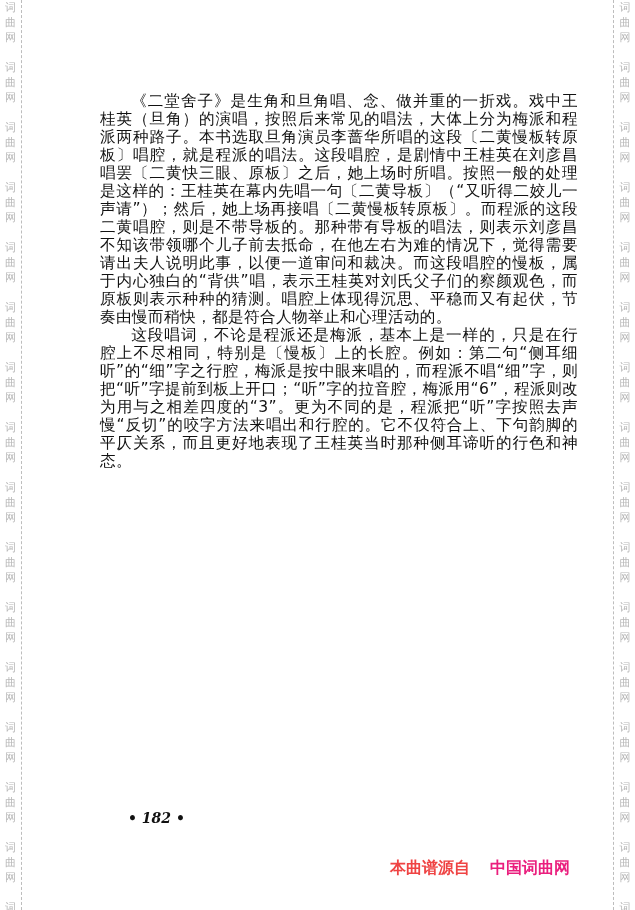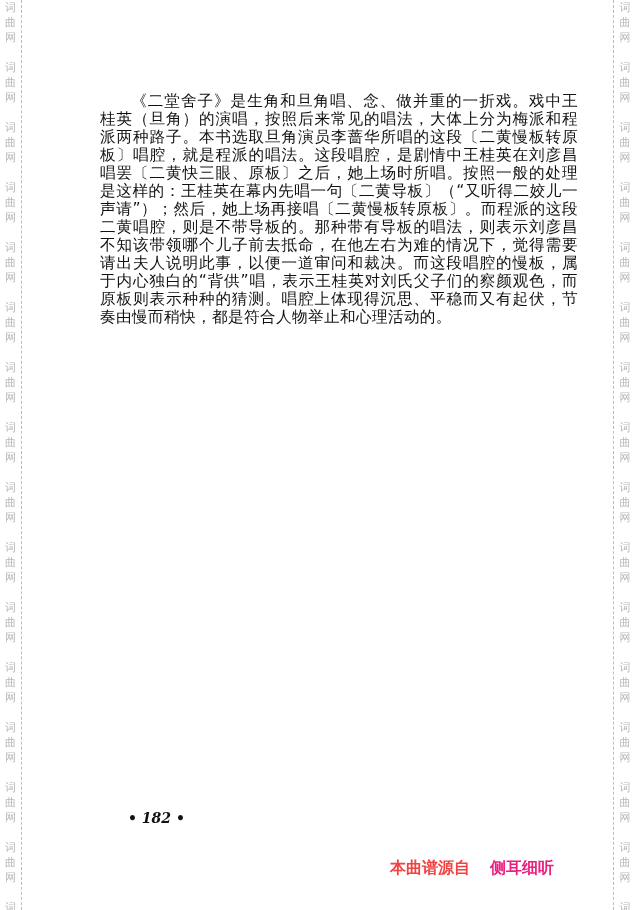--- a/index.html
+++ b/index.html
@@ -199,20 +199,21 @@
       <div class="wm-char">曲</div>
       <div class="wm-char">网</div>
     </div>
     <div class="wm-group" style="top: 900px;">
       <div class="wm-char">词</div>
     </div>
   </div>
 
 <div class="page-text">
   <p>《二堂舍子》是生角和旦角唱、念、做并重的一折戏。戏中王桂英（旦角）的演唱，按照后来常见的唱法，大体上分为梅派和程派两种路子。本书选取旦角演员李蔷华所唱的这段〔二黄慢板转原板〕唱腔，就是程派的唱法。这段唱腔，是剧情中王桂英在刘彦昌唱罢〔二黄快三眼、原板〕之后，她上场时所唱。按照一般的处理是这样的：王桂英在幕内先唱一句〔二黄导板〕（“又听得二姣儿一声请”）；然后，她上场再接唱〔二黄慢板转原板〕。而程派的这段二黄唱腔，则是不带导板的。那种带有导板的唱法，则表示刘彦昌不知该带领哪个儿子前去抵命，在他左右为难的情况下，觉得需要请出夫人说明此事，以便一道审问和裁决。而这段唱腔的慢板，属于内心独白的“背供”唱，表示王桂英对刘氏父子们的察颜观色，而原板则表示种种的猜测。唱腔上体现得沉思、平稳而又有起伏，节奏由慢而稍快，都是符合人物举止和心理活动的。</p>
+  <p>这段唱词，不论是程派还是梅派，基本上是一样的，只是在行腔上不尽相同，特别是〔慢板〕上的长腔。例如：第二句“侧耳细听”的“细”字之行腔，梅派是按中眼来唱的，而程派不唱“细”字，则把“听”字提前到板上开口；“听”字的拉音腔，梅派用“6”，程派则改为用与之相差四度的“3”。更为不同的是，程派把“听”字按照去声慢“反切”的咬字方法来唱出和行腔的。它不仅符合上、下句韵脚的平仄关系，而且更好地表现了王桂英当时那种侧耳谛听的行色和神态。</p>
 </div>
 
 <div class="page-number">• 182 •</div>
 
 <div class="source-line">
   <span class="source-prefix">本曲谱源自</span>
-  <span class="source-site">侧耳细听</span>
+  <span class="source-site">中国词曲网</span>
 </div>
 
 </body></html>

